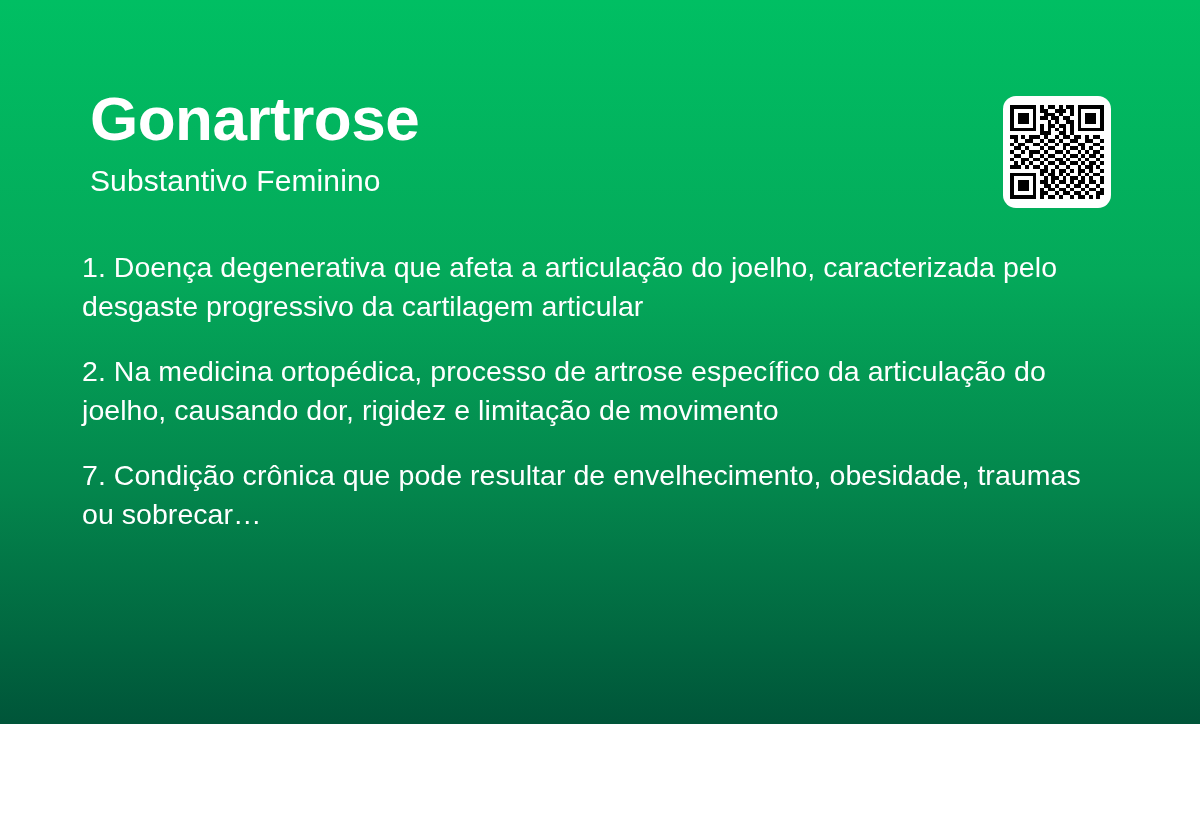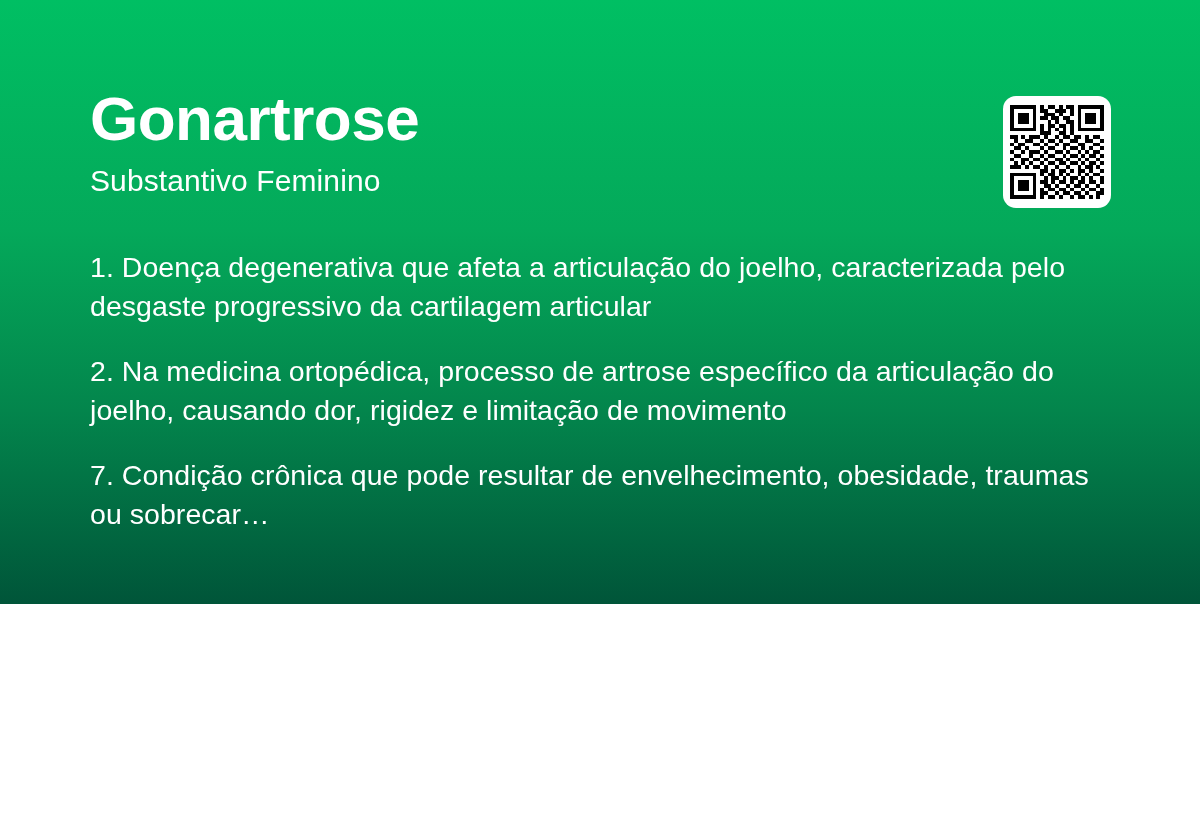--- a/index.html
+++ b/index.html
@@ -11,21 +11,21 @@
     width: 1200px;
     height: 840px;
     overflow: hidden;
     font-family: "Liberation Sans", "DejaVu Sans", sans-serif;
     -webkit-font-smoothing: antialiased;
   }
 
   .card {
     position: relative;
     width: 1200px;
-    height: 604px;
+    height: 724px;
     box-sizing: border-box;
     background: linear-gradient(180deg, #00bf63 0%, #04a95a 38%, #03854c 68%, #005539 100%);
     overflow: hidden;
     text-decoration: underline;
   }
 
   
   .header {
     position: absolute;
     left: 90px;
@@ -70,21 +70,21 @@
   }
   .qr-panel svg {
     display: block;
     width: 94px;
     height: 98px;
   }
 
   
   .definitions {
     position: absolute;
-    left: 90px;
+    left: 82px;
     top: 248px;
     width: 1000px;
   }
   .definition {
     color: #ffffff;
     font-size: 28.5px;
     font-weight: 400;
     line-height: 39px;
     letter-spacing: 0.05px;
     margin: 0 0 26px 0;

